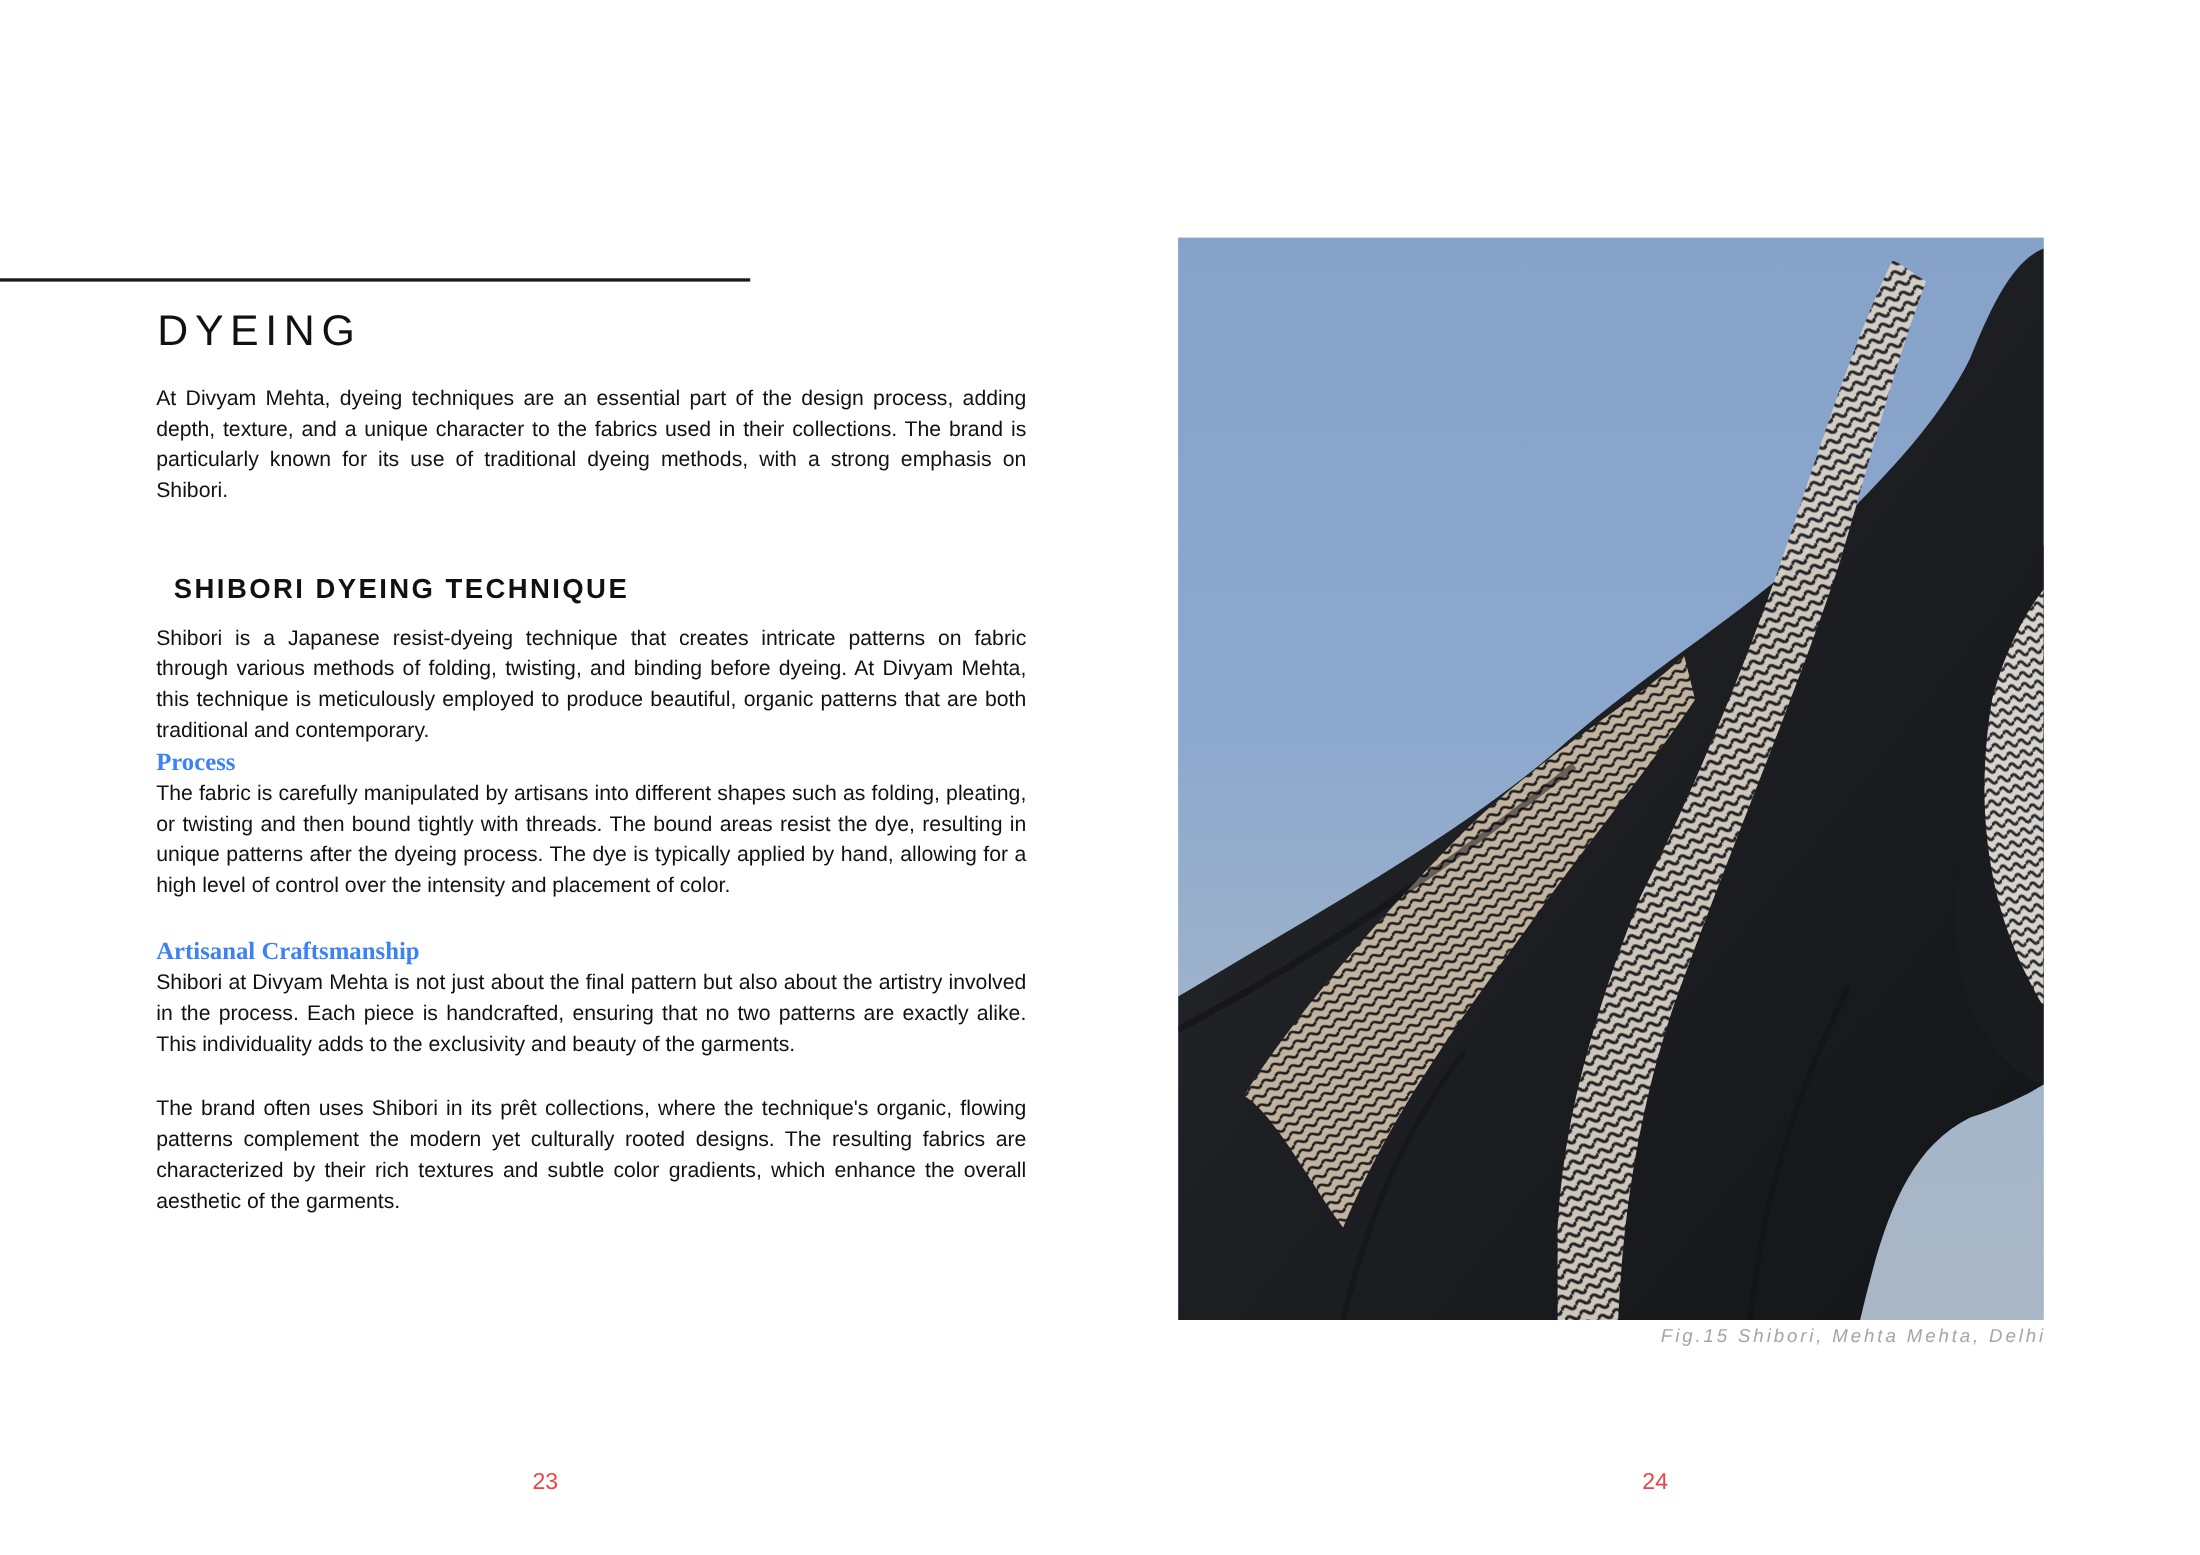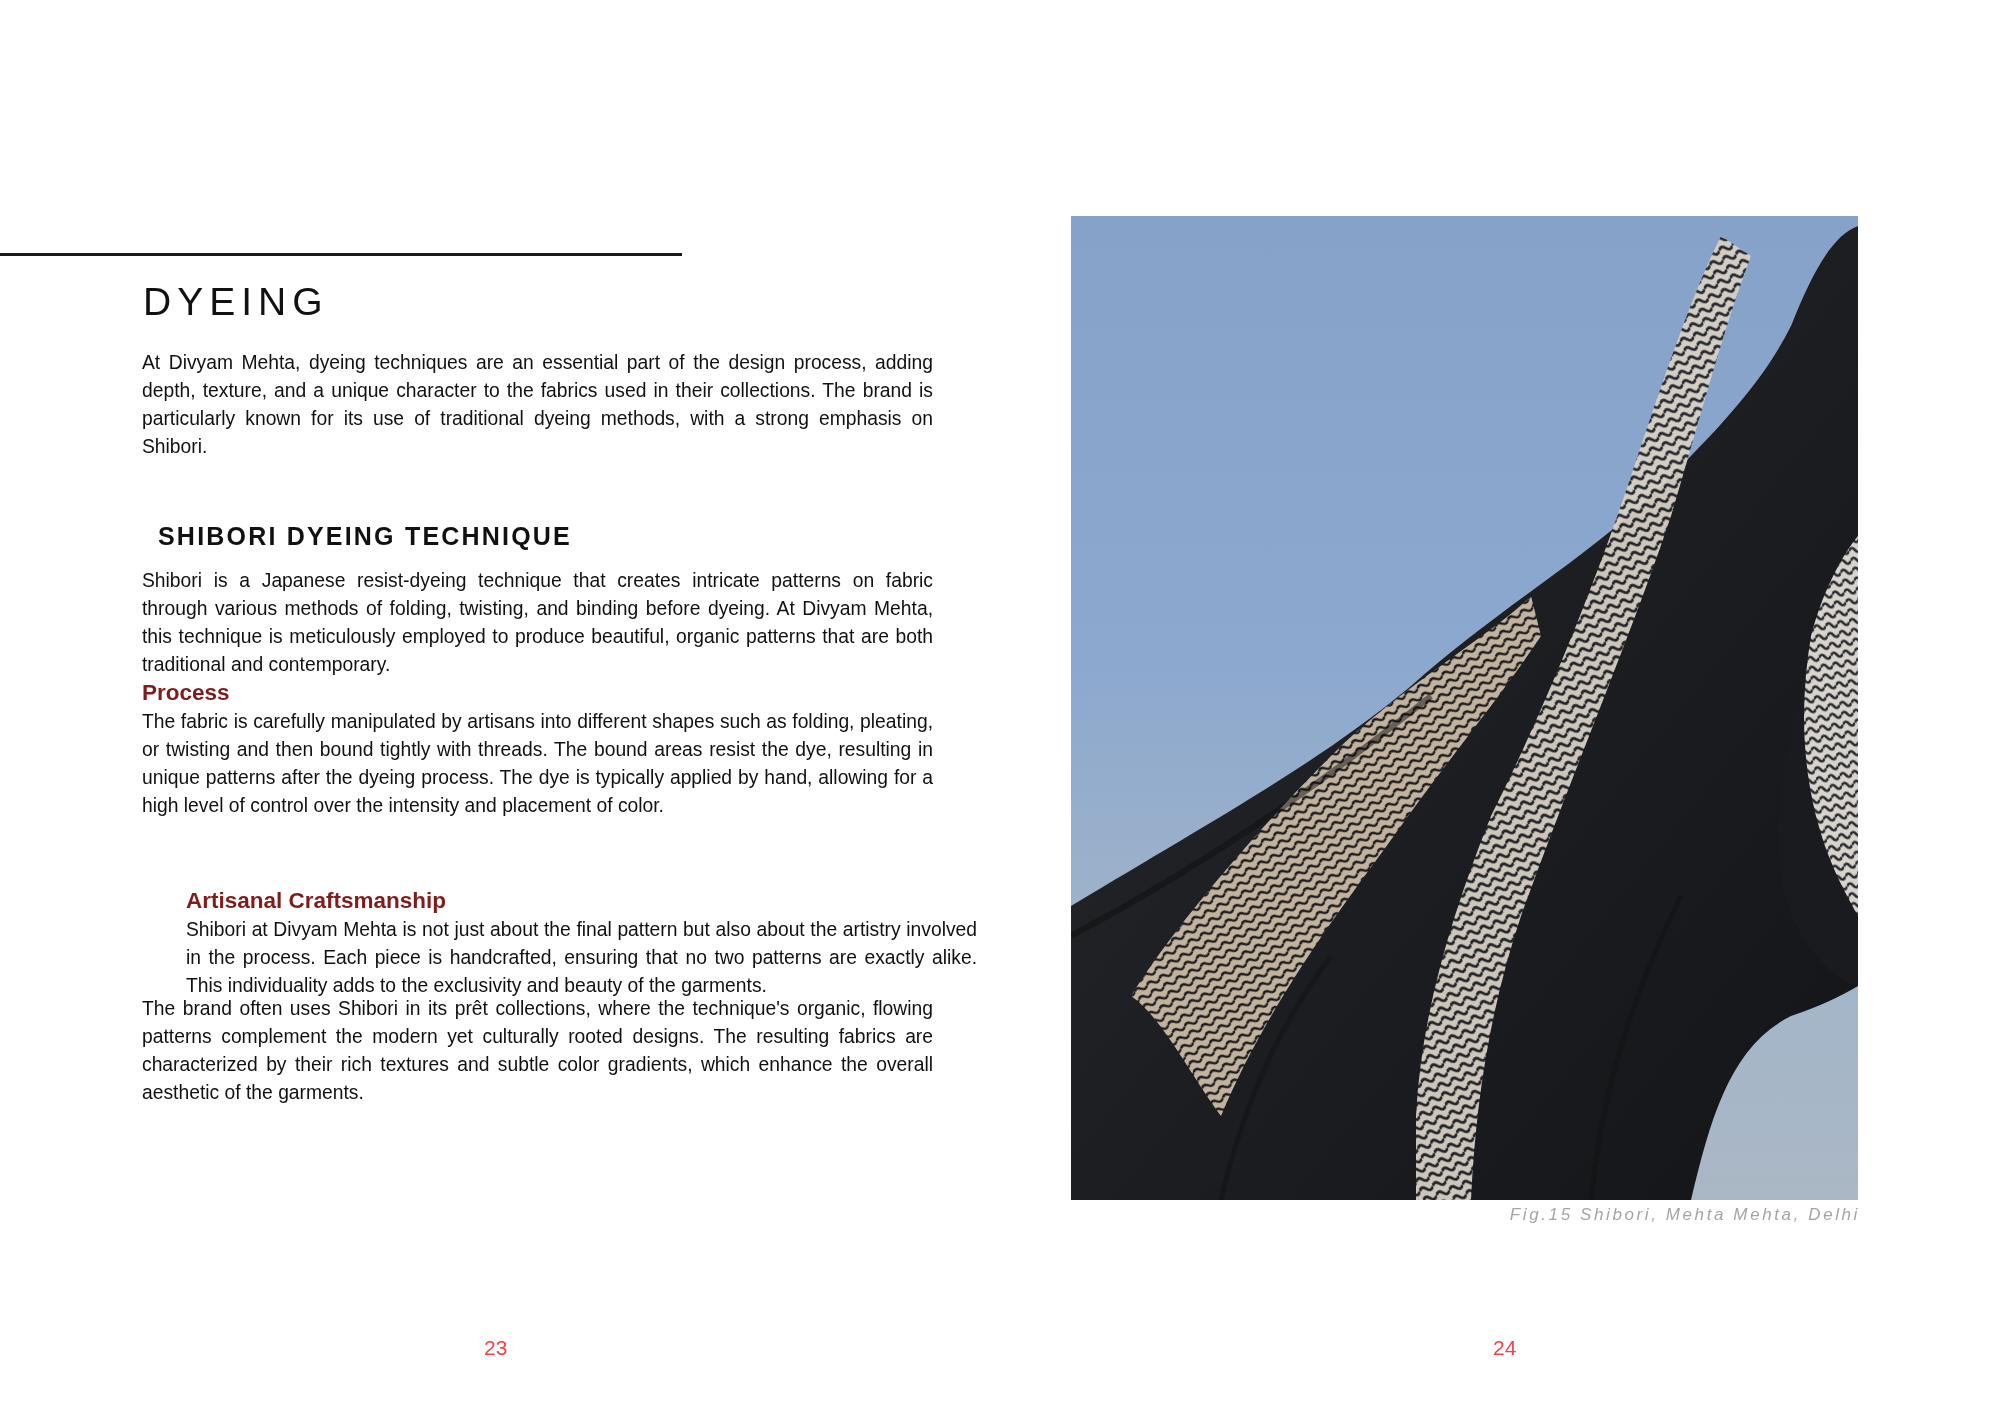--- a/index.html
+++ b/index.html
@@ -62,26 +62,27 @@
       line-height: 30px;
       color: #111;
     }
     .shibori { top: 505px; }
 
     .h3 {
       margin: 0;
       font-size: 22.5px;
       font-weight: bold;
       line-height: 30px;
-      color: #7f1d1d;
+      color: #3b82f6;
+      font-family: Liberation Serif, serif;
     }
     .h3.small { font-size: 21px; }
 
     .process   { top: 678px; }
-    .artisanal { top: 886px; margin-left: 44px; }
+    .artisanal { top: 850px; }
     .aesthetic { top: 995px; }
 
     .figure {
       position: absolute;
       left: 1071px;
       top: 216px;
       width: 787px;
       height: 984px;
       overflow: hidden;
       background: linear-gradient(180deg, #86a2c9 0%, #8ca8ce 45%, #a4b6c9 80%, #aab7c5 100%);

